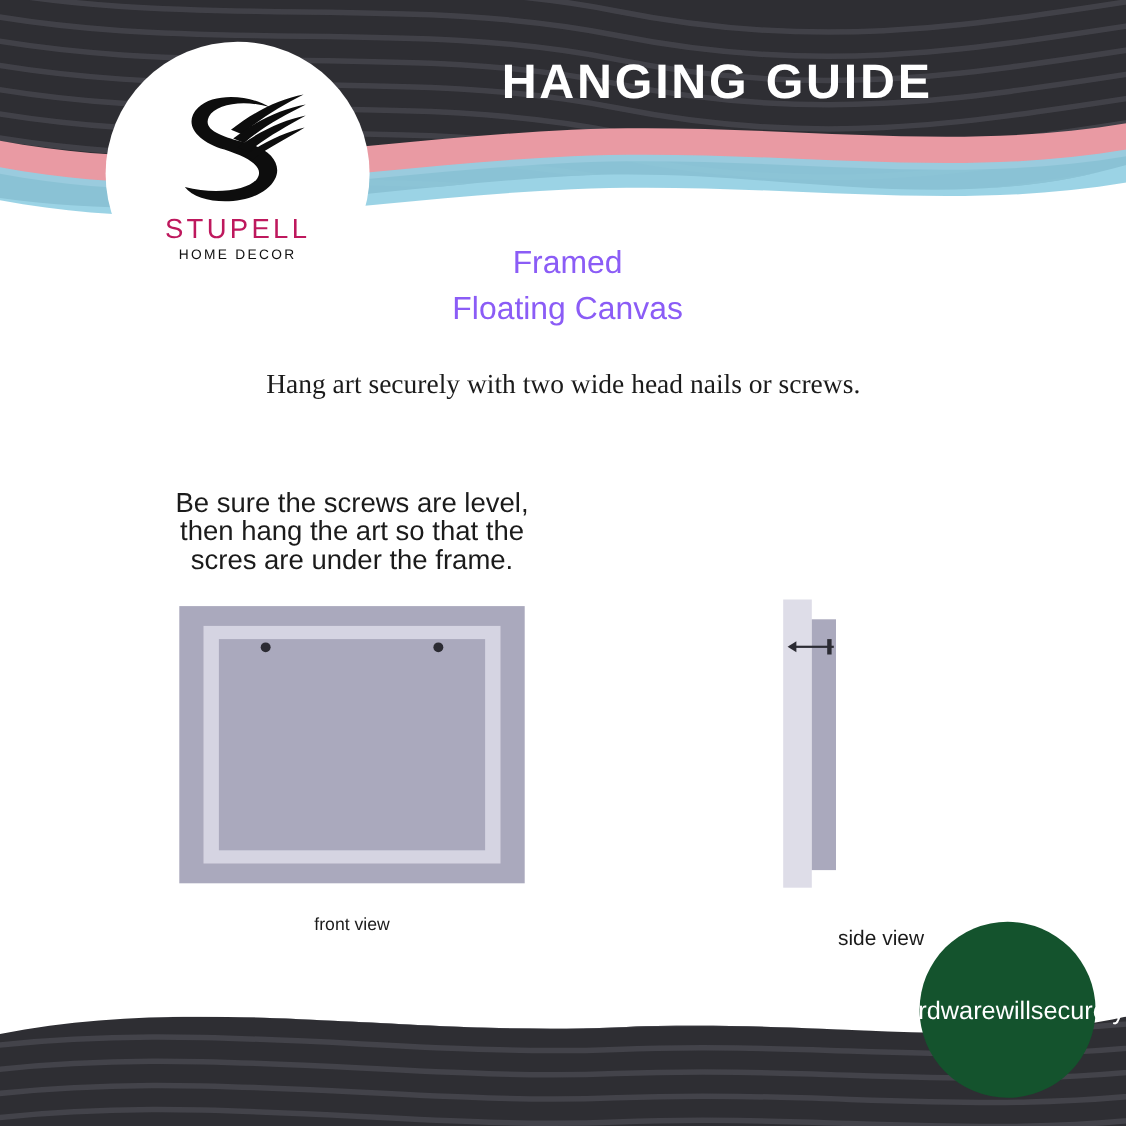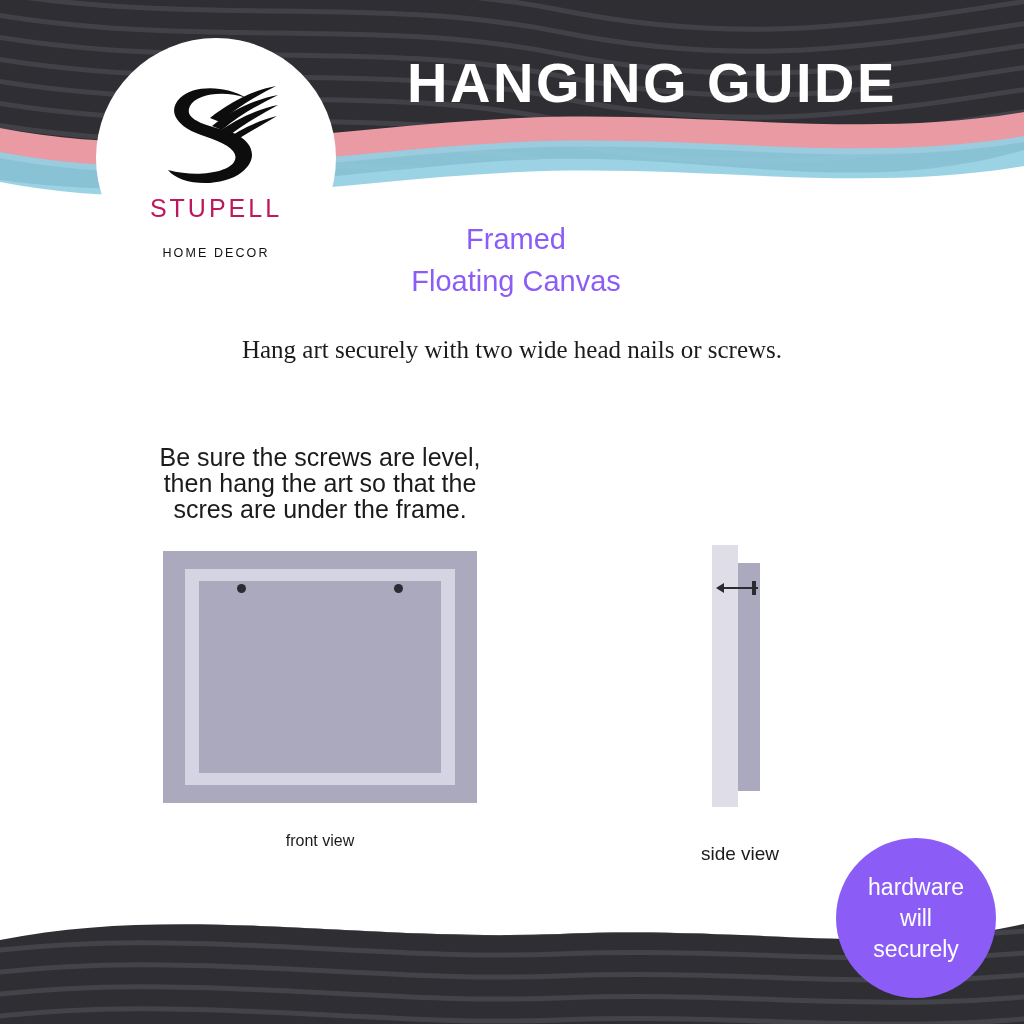--- a/index.html
+++ b/index.html
@@ -59,32 +59,32 @@
     font-size: 25px;
     letter-spacing: 3px;
     color: #be185d;
     font-weight: 400;
     margin-top: 4px;
   }
   .logo-sub {
     font-size: 12.5px;
     letter-spacing: 2.1px;
     color: #111111;
-    margin-top: 23px;
+    margin-top: 1px;
   }
 
   
   .header-title {
     position: absolute;
     left: 372px;
     top: 50px;
     width: 560px;
     text-align: center;
     color: #ffffff;
-    font-size: 56px;
+    font-size: 44px;
     font-weight: bold;
     letter-spacing: 2.5px;
     z-index: 4;
   }
 
   
   .product-name {
     position: absolute;
     left: 336px;
     top: 218px;
@@ -205,36 +205,36 @@
     width: 0; height: 0;
     border-top: 5px solid transparent;
     border-bottom: 5px solid transparent;
     border-right: 8px solid #2b2b33;
   }
   .side-label {
     position: absolute;
     left: 640px;
     top: 843px;
     width: 200px;
-    text-align: center;
+    text-align: right;
     font-size: 19px;
     color: #1b1b1b;
   }
 
   
   .hw-badge {
     position: absolute;
     right: 28px;
     bottom: 26px;
     width: 160px;
     height: 160px;
     border-radius: 50%;
-    background: #8b5cf6;
+    background: #14532d;
     display: flex;
-    flex-direction: column;
+    flex-direction: row;
     align-items: center;
     justify-content: center;
     z-index: 6;
   }
   .hw-line {
     color: #ffffff;
     font-size: 23px;
     line-height: 31px;
     text-align: center;
   }

